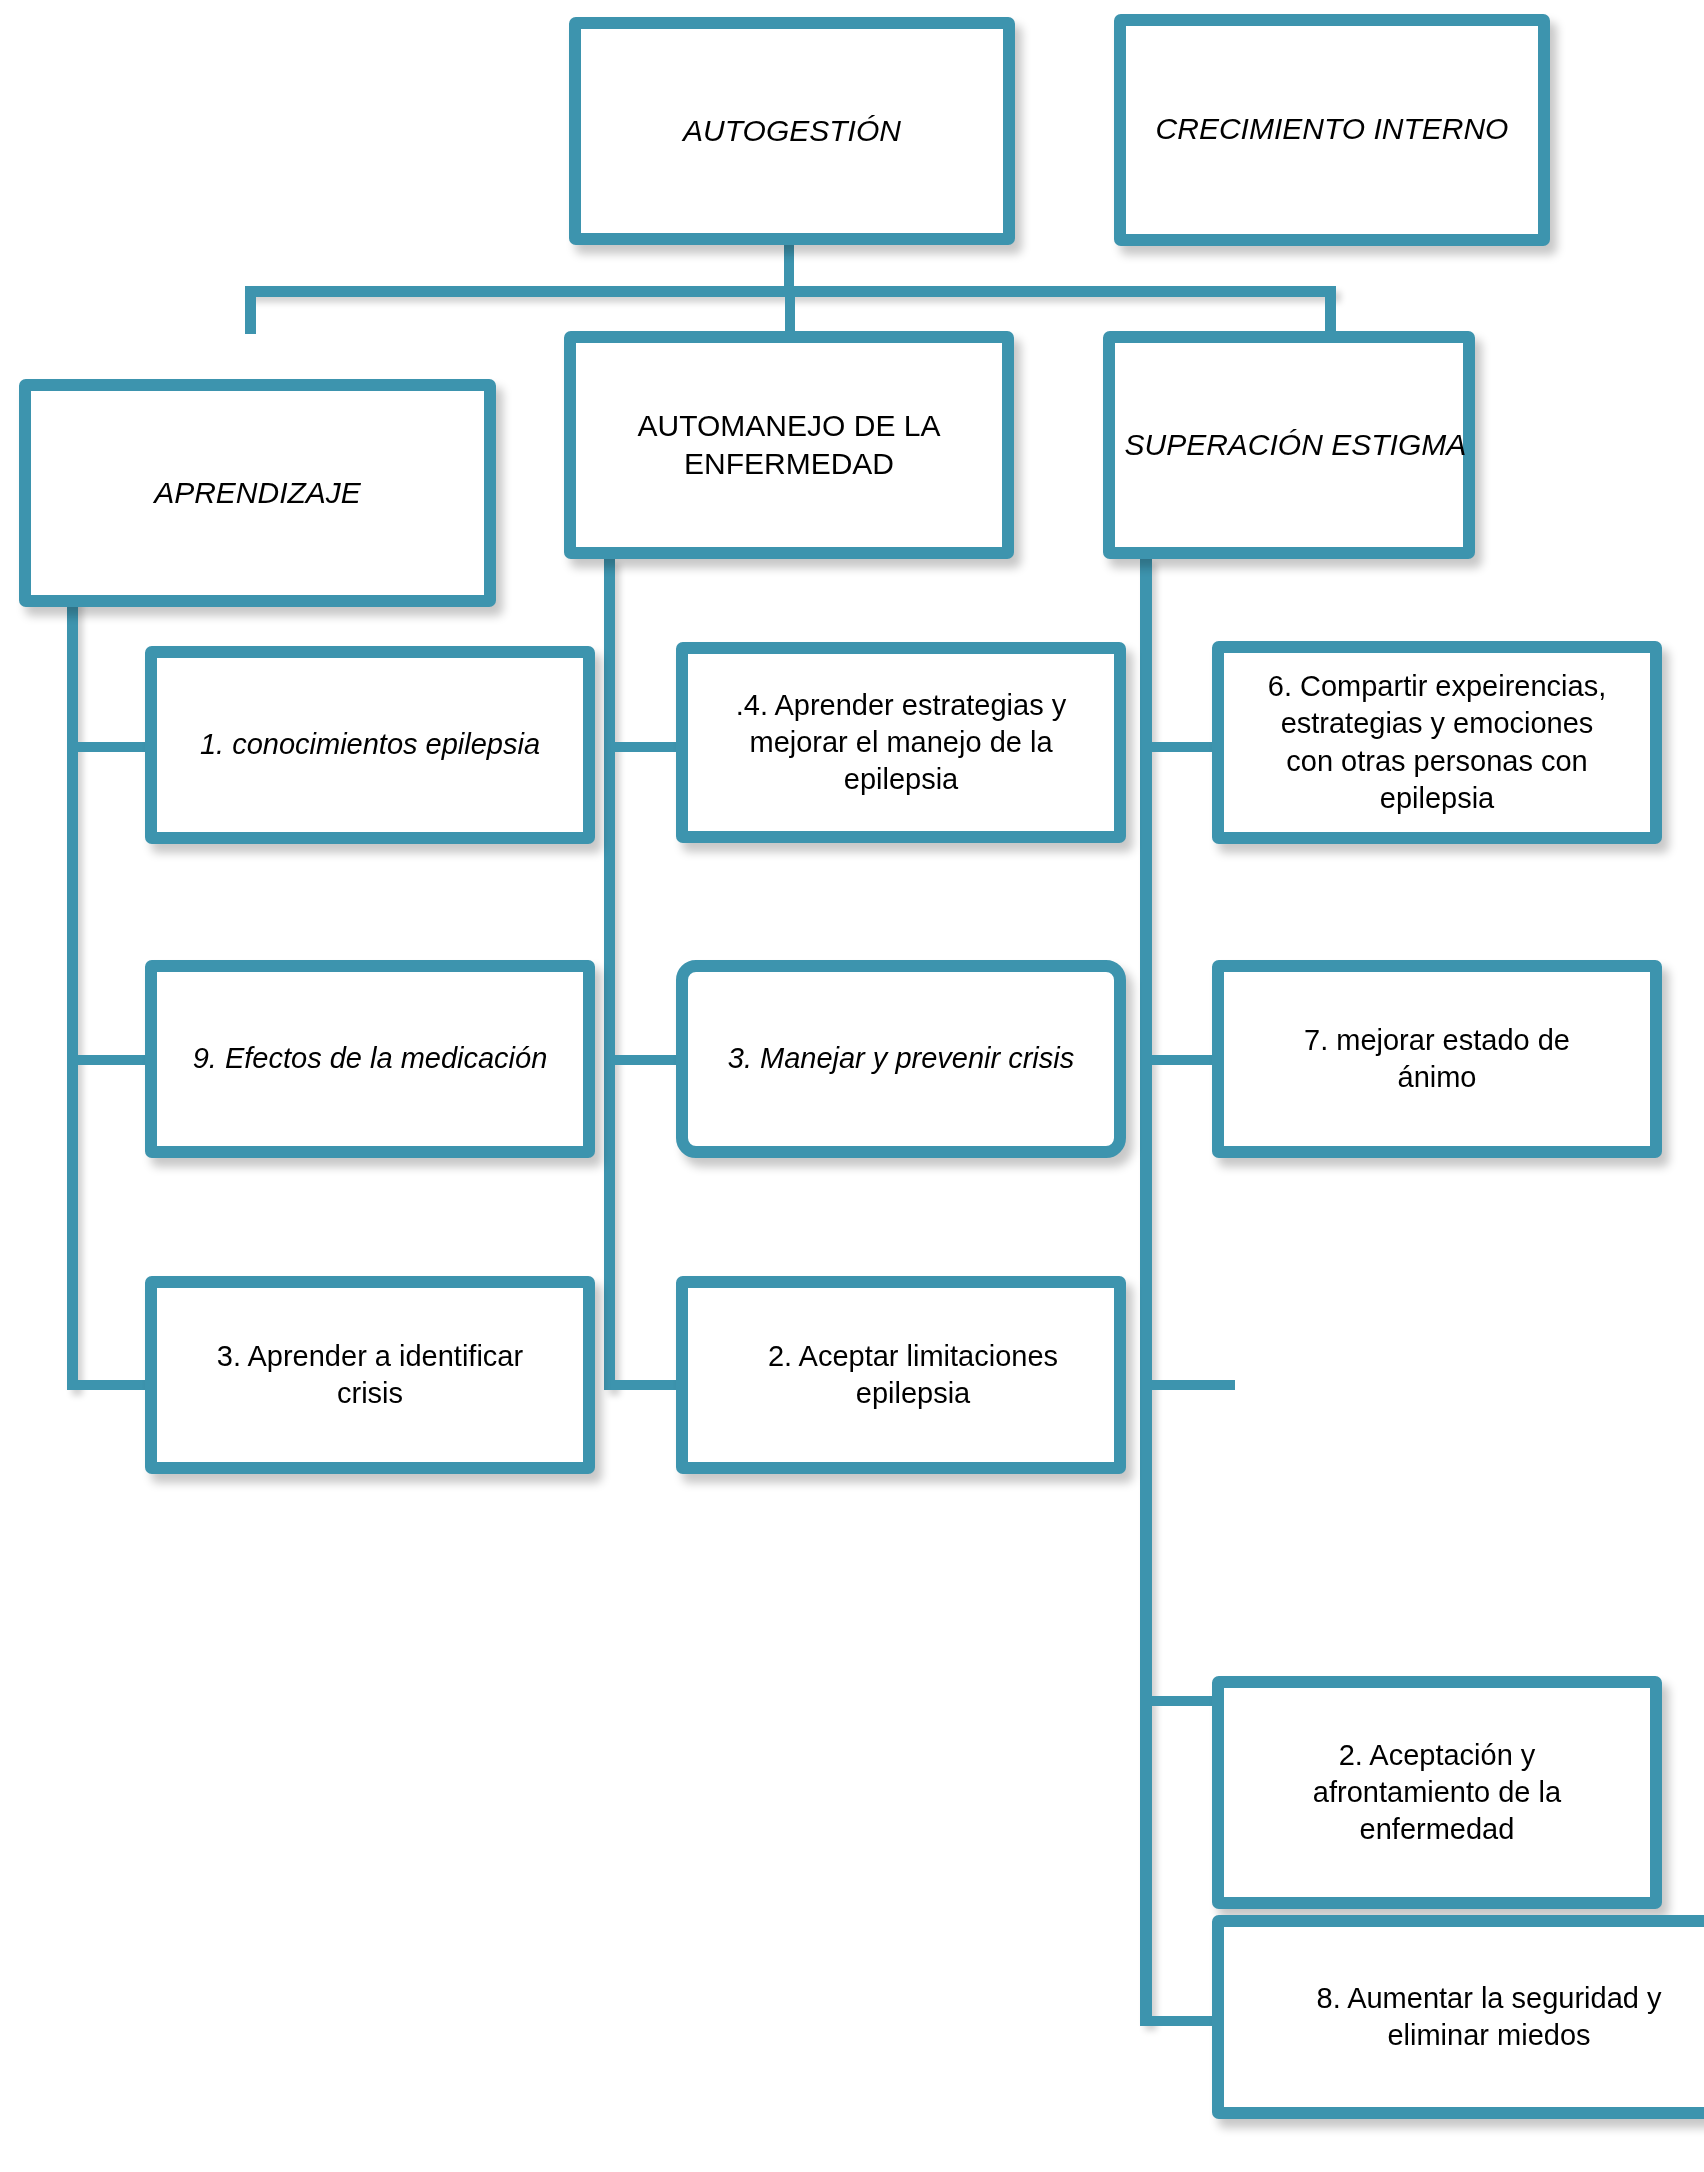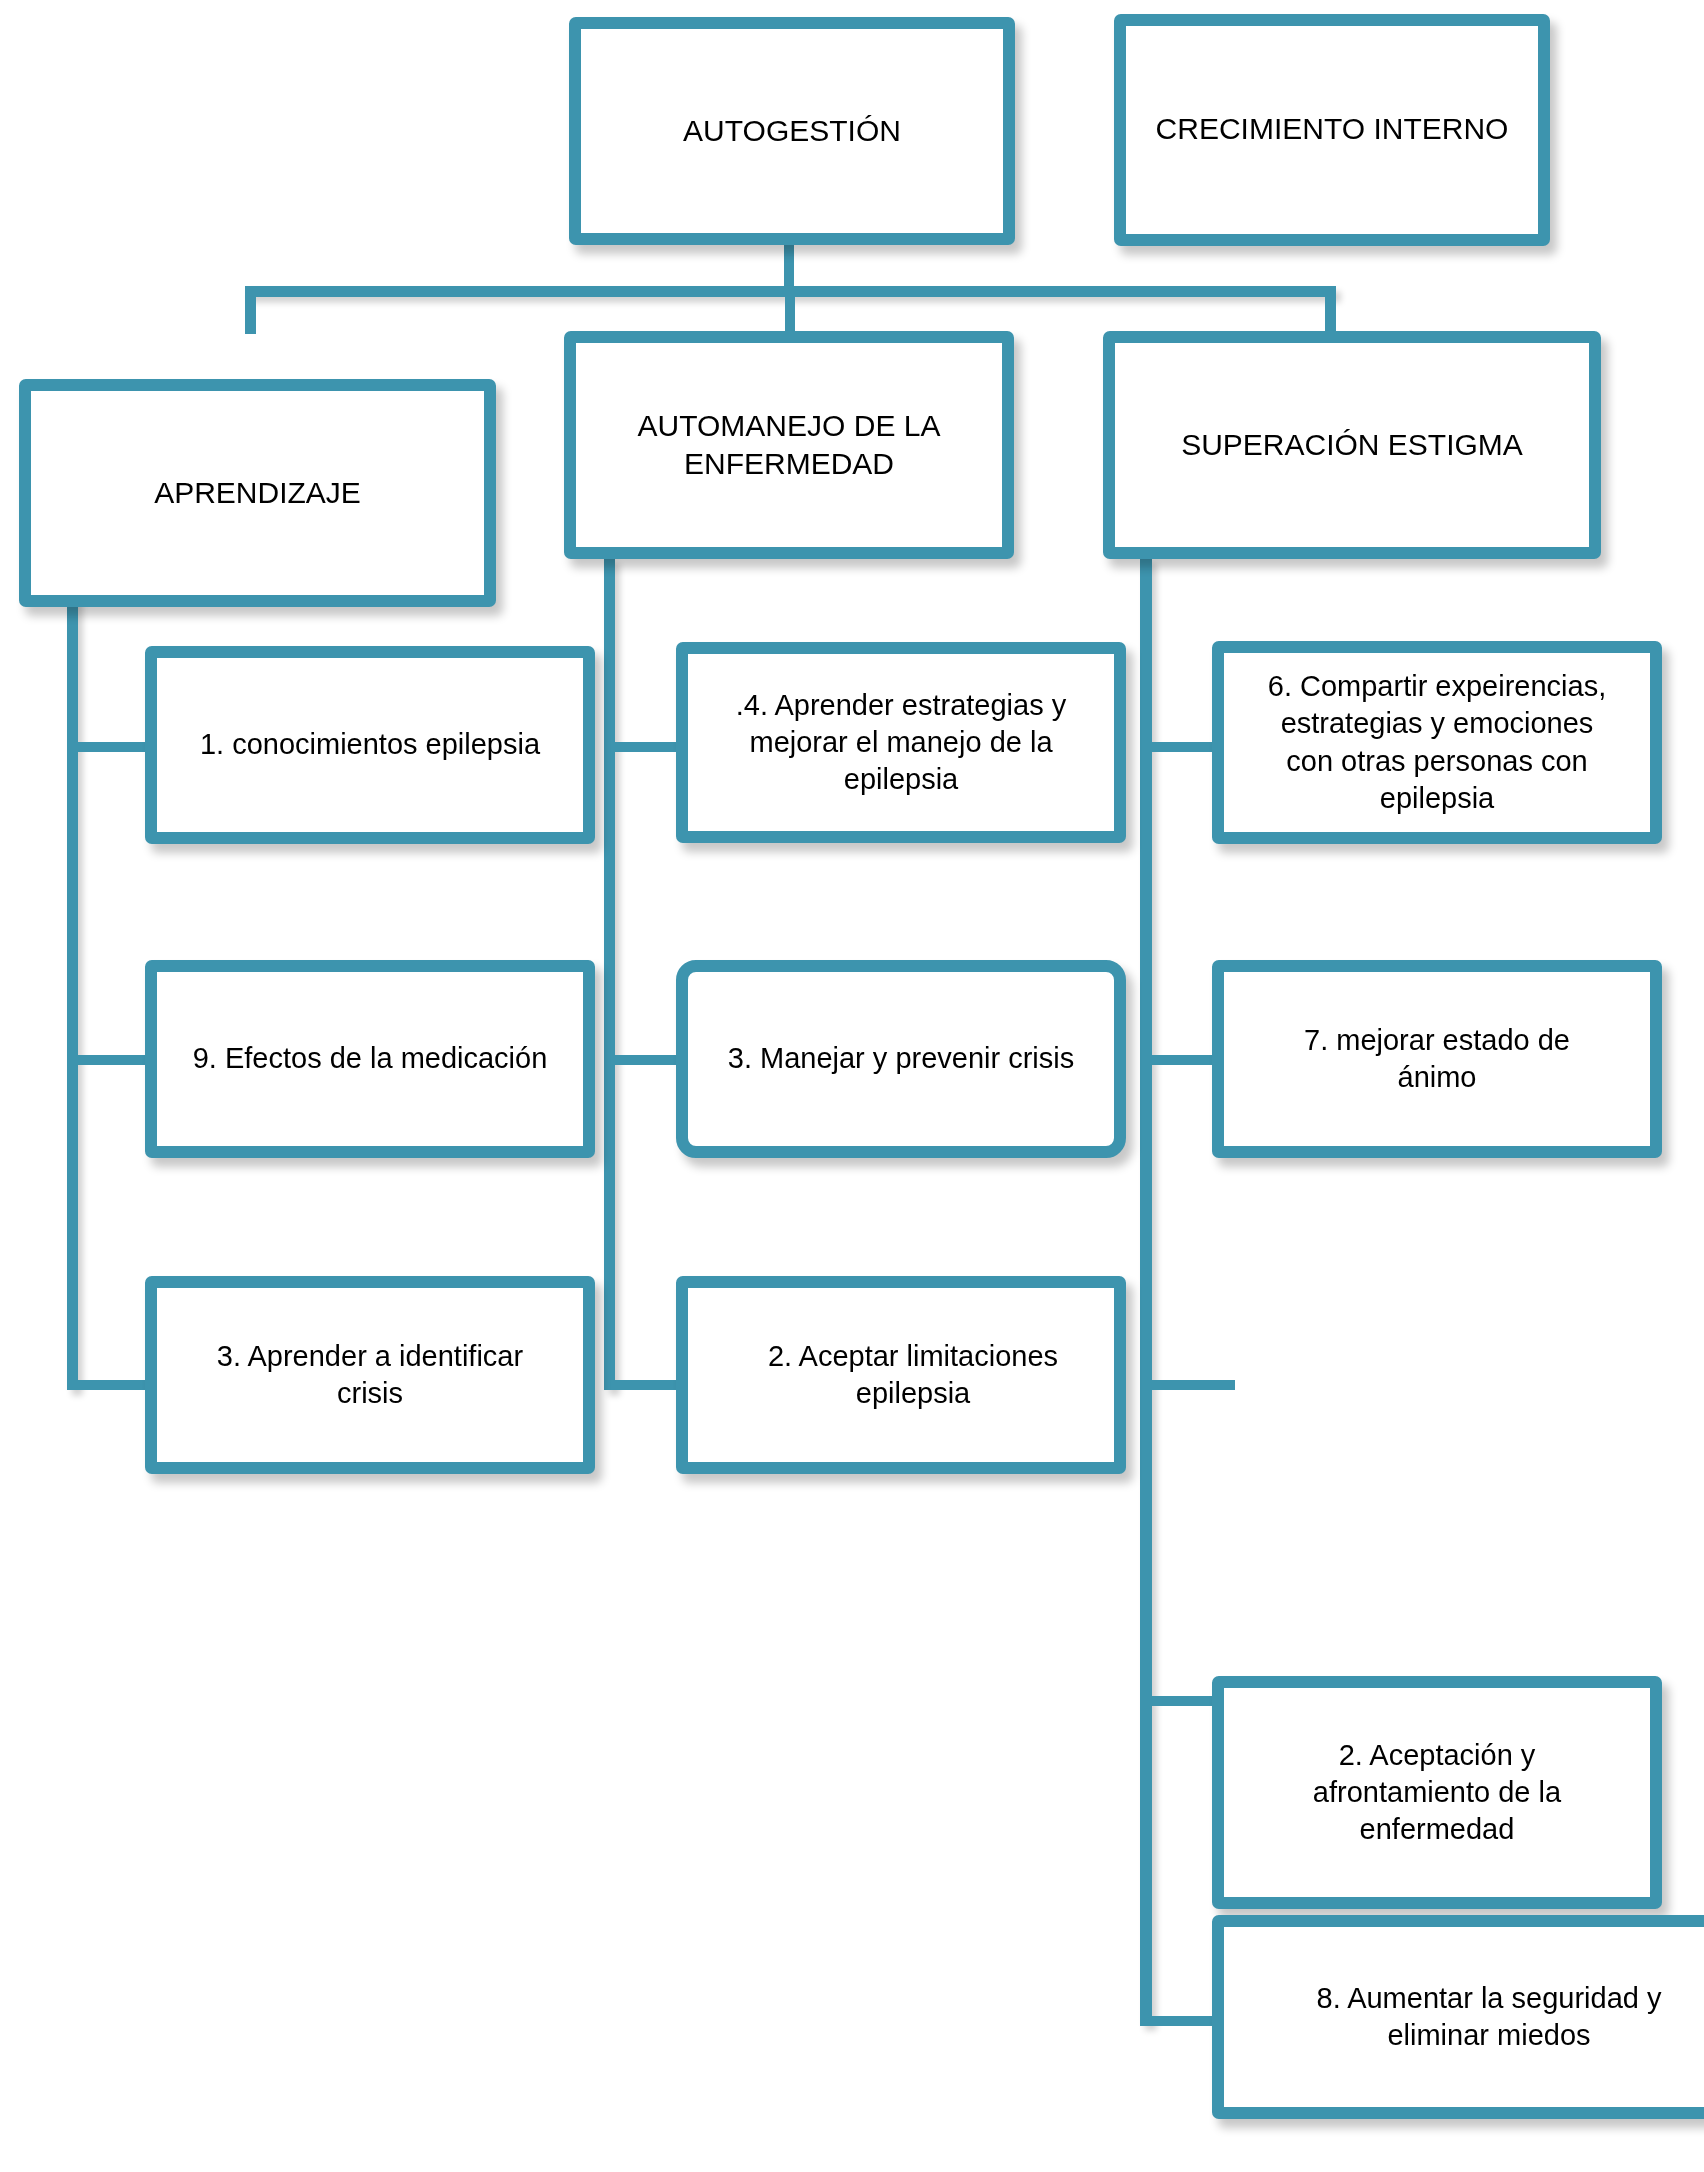--- a/index.html
+++ b/index.html
@@ -34,21 +34,21 @@
     box-sizing: border-box;
     width: 100%;
     padding: 0 9.5px;
     text-align: center;
     color: #000000;
     line-height: 1.28;
     white-space: pre-line;
   }
   .lvl1 .inner, .lvl2 .inner { font-size: 30px; }
   .lvl3 .inner { font-size: 29px; }
-  .nowrap .inner { white-space: nowrap; }
+  .nowrap .inner { white-space: nowrap; font-style: italic; }
 
   
   .conn {
     position: absolute;
     background: #3d94ae;
     z-index: 1;
   }
   .conn.sh { box-shadow: 4.8px 5.5px 6.8px rgba(0,0,0,0.18); }
 </style>
 </head>
@@ -91,21 +91,21 @@
 
   <div class="node lvl2 nowrap" style="left:19px; top:331px; width:477px; height:228px;margin-top:48px;">
     <div class="inner">APRENDIZAJE</div>
   </div>
 
   <div class="node lvl2" style="left:564px; top:331px; width:450px; height:228px;">
     <div class="inner">AUTOMANEJO DE LA
 ENFERMEDAD</div>
   </div>
 
-  <div class="node lvl2 nowrap" style="left:1103px; top:331px; width:498px; height:228px;">
+  <div class="node lvl2 nowrap" style="left:1103px; top:331px; width:372px; height:228px;">
     <div class="inner">SUPERACIÓN ESTIGMA</div>
   </div>
 
   <div class="node lvl3 nowrap" style="left:145px; top:646px; width:450px; height:198px;">
     <div class="inner">1. conocimientos epilepsia</div>
   </div>
 
   <div class="node lvl3 nowrap" style="left:145px; top:960px; width:450px; height:198px;">
     <div class="inner">9. Efectos de la medicación</div>
   </div>

